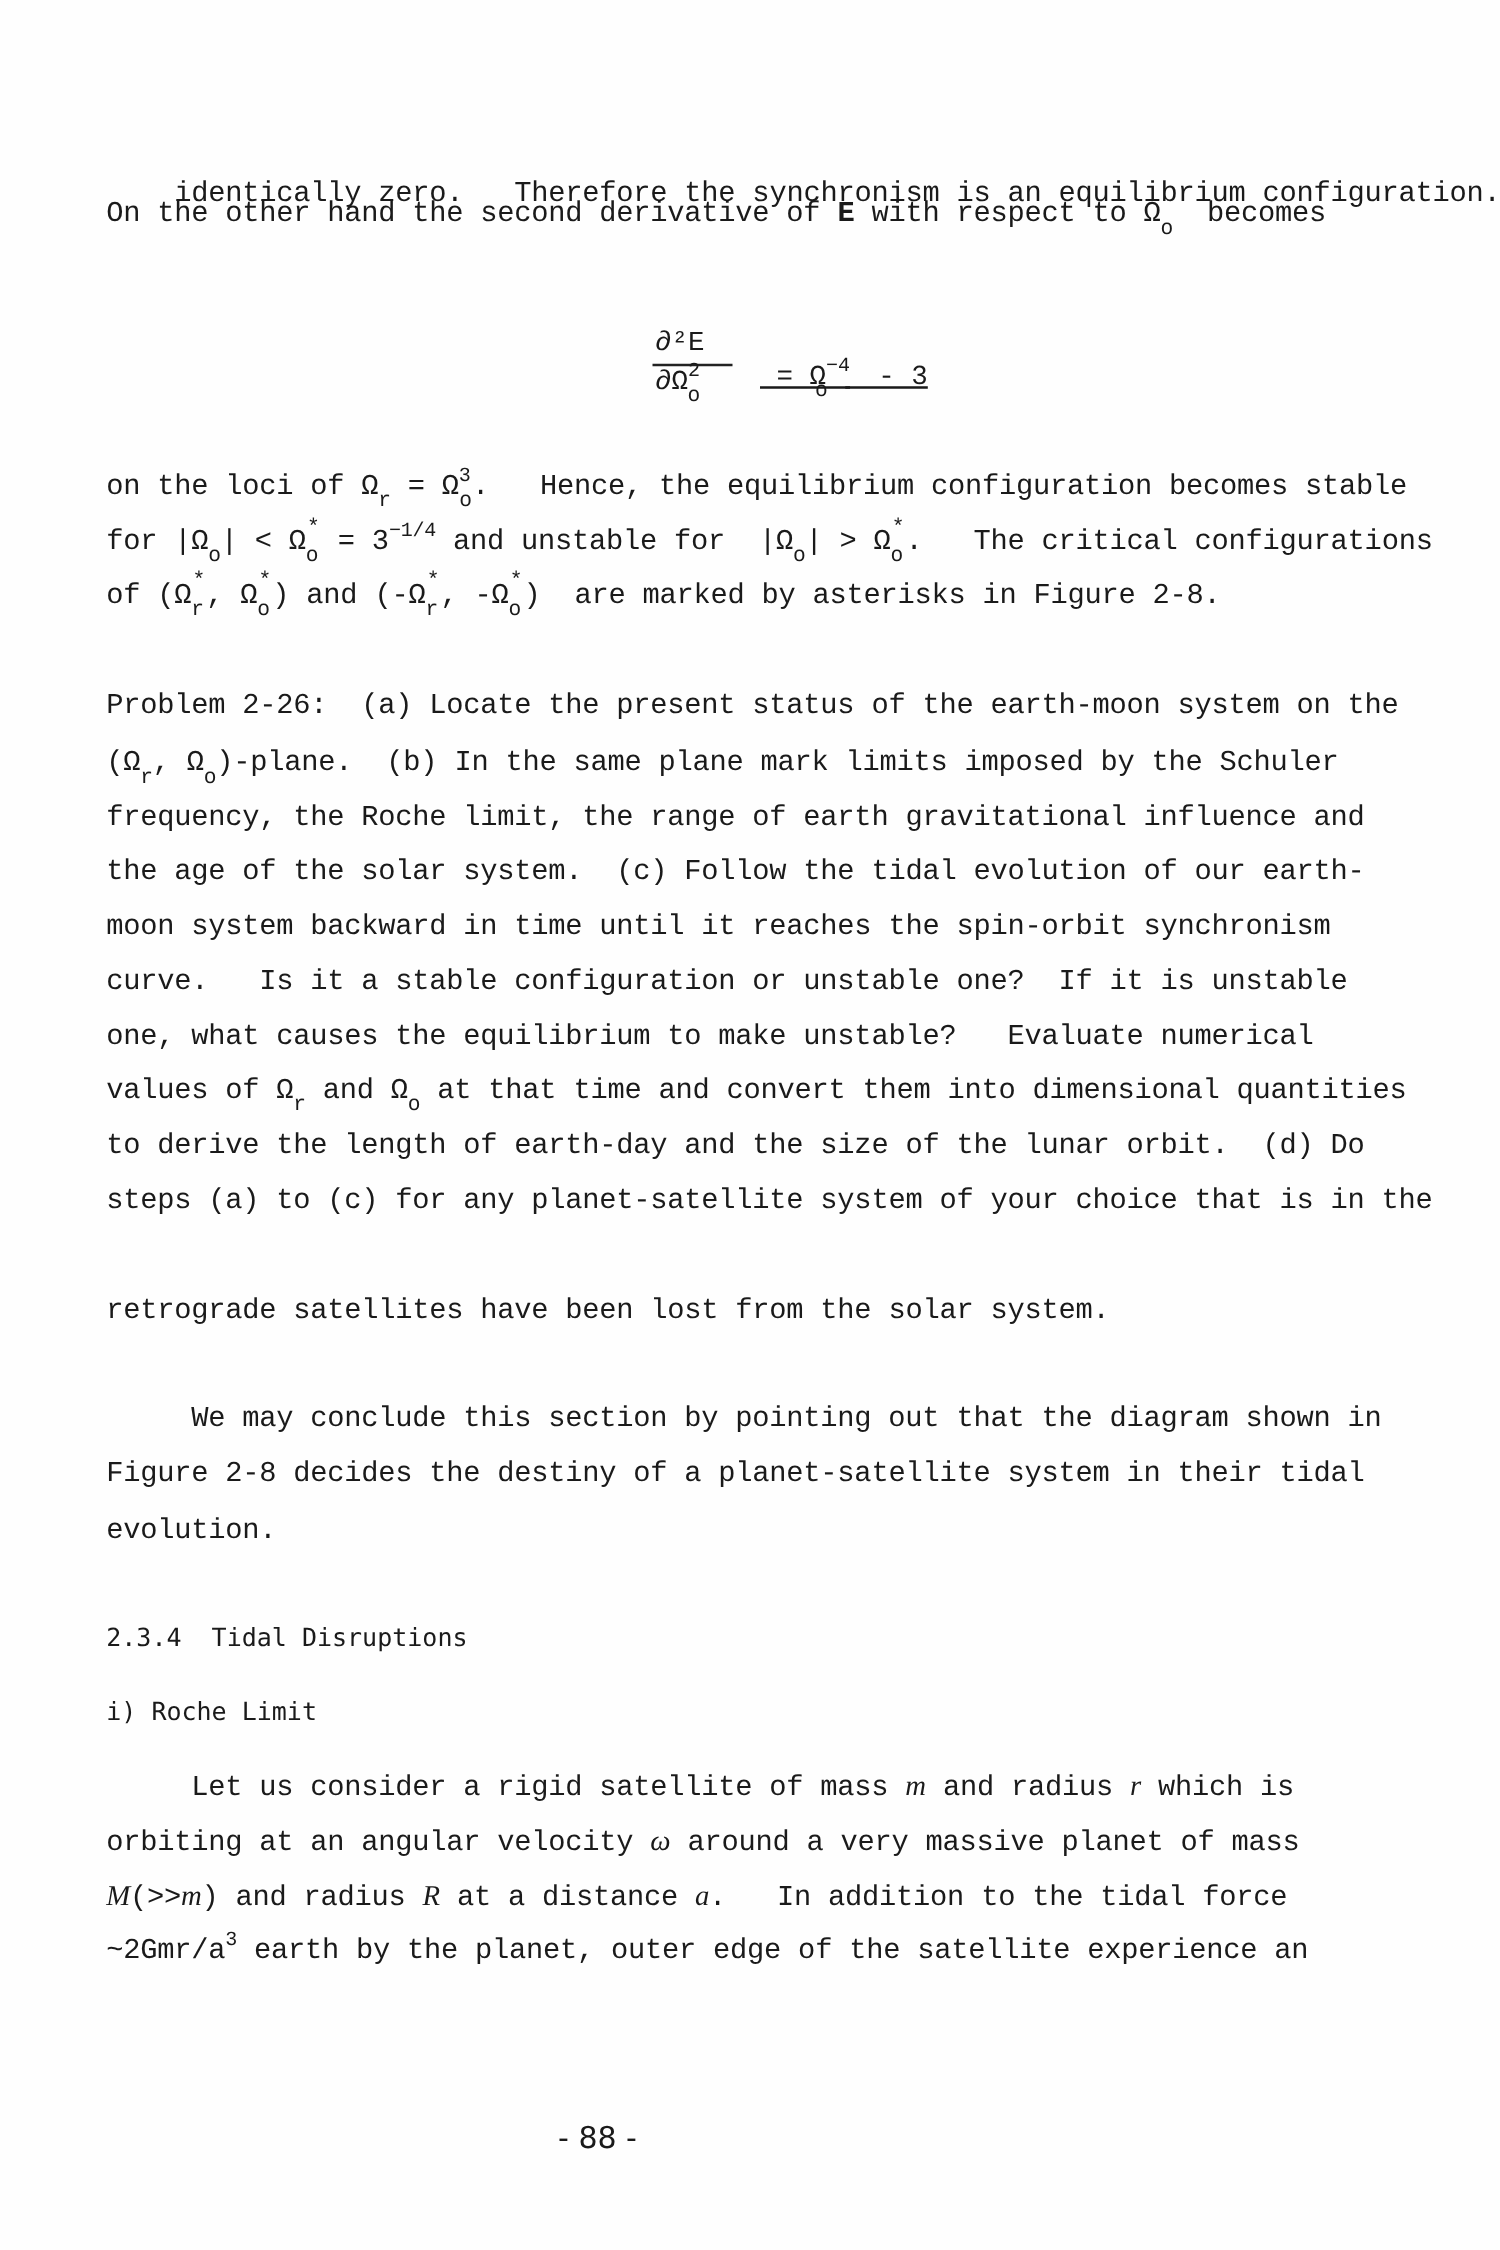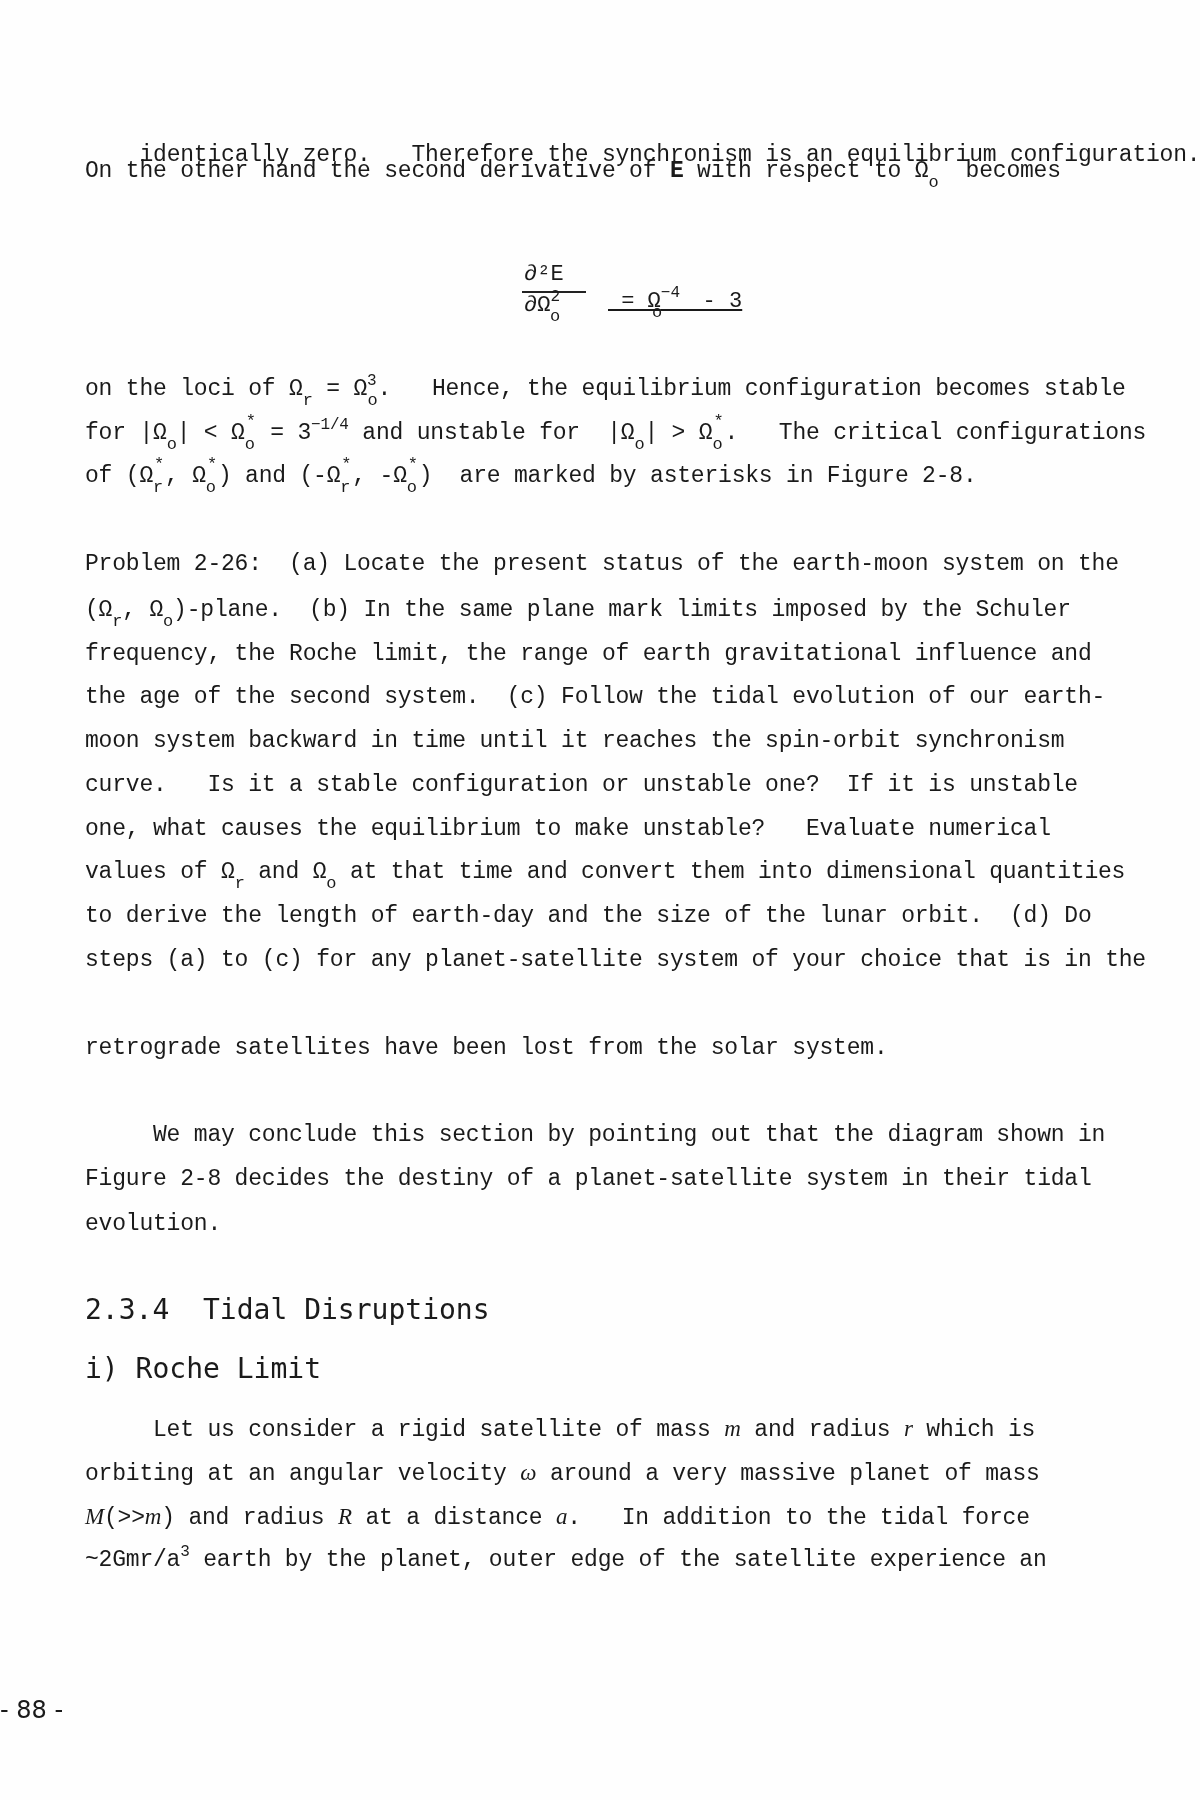--- a/index.html
+++ b/index.html
@@ -4,28 +4,28 @@
 <style>
   html, body { margin: 0; padding: 0; background: #ffffff; }
   body { width: 1200px; height: 1800px; position: relative; overflow: hidden; color: #1a1a1a;
          font-family: "Liberation Mono", "DejaVu Sans Mono", monospace; }
   .page { position: absolute; left: 0; top: 0; width: 1200px; height: 1800px; background: #fefefe; }
   .line { position: absolute; left: 85px; font-size: 23px; line-height: 30px; white-space: pre; letter-spacing: -0.2px; }
   .line.indent { left: 153px; text-align: center; }
   .sub { font-size: 17px; position: relative; top: 10px; }
   .sup { font-size: 16px; position: relative; top: -10px; }
   .star { font-size: 17px; position: relative; top: -13px; margin-left: -9px; margin-right: 1px; }
-  .heading { position: absolute; left: 85px; font-size: 28px; line-height: 32px; white-space: pre; font-family: "DejaVu Sans Mono", monospace; }
+  .heading { position: absolute; left: 85px; font-size: 20px; line-height: 32px; white-space: pre; font-family: "DejaVu Sans Mono", monospace; }
   .eq { position: absolute; left: 520px; top: 262px; width: 260px; height: 70px; font-size: 22px; }
   .frac { position: absolute; left: 0; top: 0; width: 66px; text-align: center; }
   .frac .num { position: absolute; left: 4px; top: 0; white-space: pre; }
   .frac .bar { position: absolute; left: 2px; top: 29px; width: 64px; height: 1.5px; background: #222; }
   .frac .den { position: absolute; left: 4px; top: 31px; white-space: pre; text-align: right; }
   .eq .rhs { position: absolute; left: 88px; top: 27px; white-space: pre; text-decoration: underline; }
-  .pagenum { position: absolute; left: 0; width: 956px; top: 1696px; font-size: 24px;
+  .pagenum { position: absolute; left: 0; width: 956px; text-align: center; top: 1696px; font-size: 24px;
              font-family: "DejaVu Sans", sans-serif; }
   .ital { font-style: italic; font-family: "Liberation Serif", serif; }
 </style>
 </head>
 <body>
 
 <div class="page">
 
   <div class="line" style="top:110px">
     <span>identically zero.   Therefore the synchronism is an equilibrium configuration.</span>
@@ -43,21 +43,21 @@
 
   <div class="line" style="top:374px"><span>on the loci of Ω</span><span class="sub">r</span><span> = Ω</span><span class="sup">3</span><span class="sub" style="margin-left:-9px">o</span><span>.   Hence, the equilibrium configuration becomes stable</span></div>
 
   <div class="line" style="top:418px"><span>for |Ω</span><span class="sub">o</span><span>| &lt; Ω</span><span class="sub">o</span><span class="star">*</span><span> = 3</span><span class="sup">−1/4</span><span> and unstable for  |Ω</span><span class="sub">o</span><span>| &gt; Ω</span><span class="sub">o</span><span class="star">*</span><span>.   The critical configurations</span></div>
 
   <div class="line" style="top:461px"><span>of (Ω</span><span class="sub">r</span><span class="star">*</span><span>, Ω</span><span class="sub">o</span><span class="star">*</span><span>) and (-Ω</span><span class="sub">r</span><span class="star">*</span><span>, -Ω</span><span class="sub">o</span><span class="star">*</span><span>)  are marked by asterisks in Figure 2-8.</span></div>
 
   <div class="line" style="top:549px"><span>Problem 2-26:  (a) Locate the present status of the earth-moon system on the</span></div>
   <div class="line" style="top:595px"><span>(Ω</span><span class="sub">r</span><span>, Ω</span><span class="sub">o</span><span>)</span><span>-plane.  (b) In the same plane mark limits imposed by the Schuler</span></div>
   <div class="line" style="top:639px"><span>frequency, the Roche limit, the range of earth gravitational influence and</span></div>
-  <div class="line" style="top:682px"><span>the age of the second system.  (c) Follow the tidal evolution of our earth-</span></div>
+  <div class="line" style="top:682px"><span>the age of the solar system.  (c) Follow the tidal evolution of our earth-</span></div>
   <div class="line" style="top:726px"><span>moon system backward in time until it reaches the spin-orbit synchronism</span></div>
   <div class="line" style="top:770px"><span>curve.   Is it a stable configuration or unstable one?  If it is unstable</span></div>
   <div class="line" style="top:814px"><span>one, what causes the equilibrium to make unstable?   Evaluate numerical</span></div>
   <div class="line" style="top:857px"><span>values of Ω</span><span class="sub">r</span><span> and Ω</span><span class="sub">o</span><span> at that time and convert them into dimensional quantities</span></div>
   <div class="line" style="top:901px"><span>to derive the length of earth-day and the size of the lunar orbit.  (d) Do</span></div>
   <div class="line" style="top:945px"><span>steps (a) to (c) for any planet-satellite system of your choice that is in the</span></div>
   <div class="line" style="top:1033px"><span>retrograde satellites have been lost from the solar system.</span></div>
 
   <div class="line indent" style="top:1120px"><span>We may conclude this section by pointing out that the diagram shown in</span></div>
   <div class="line" style="top:1164px"><span>Figure 2-8 decides the destiny of a planet-satellite system in their tidal</span></div>

